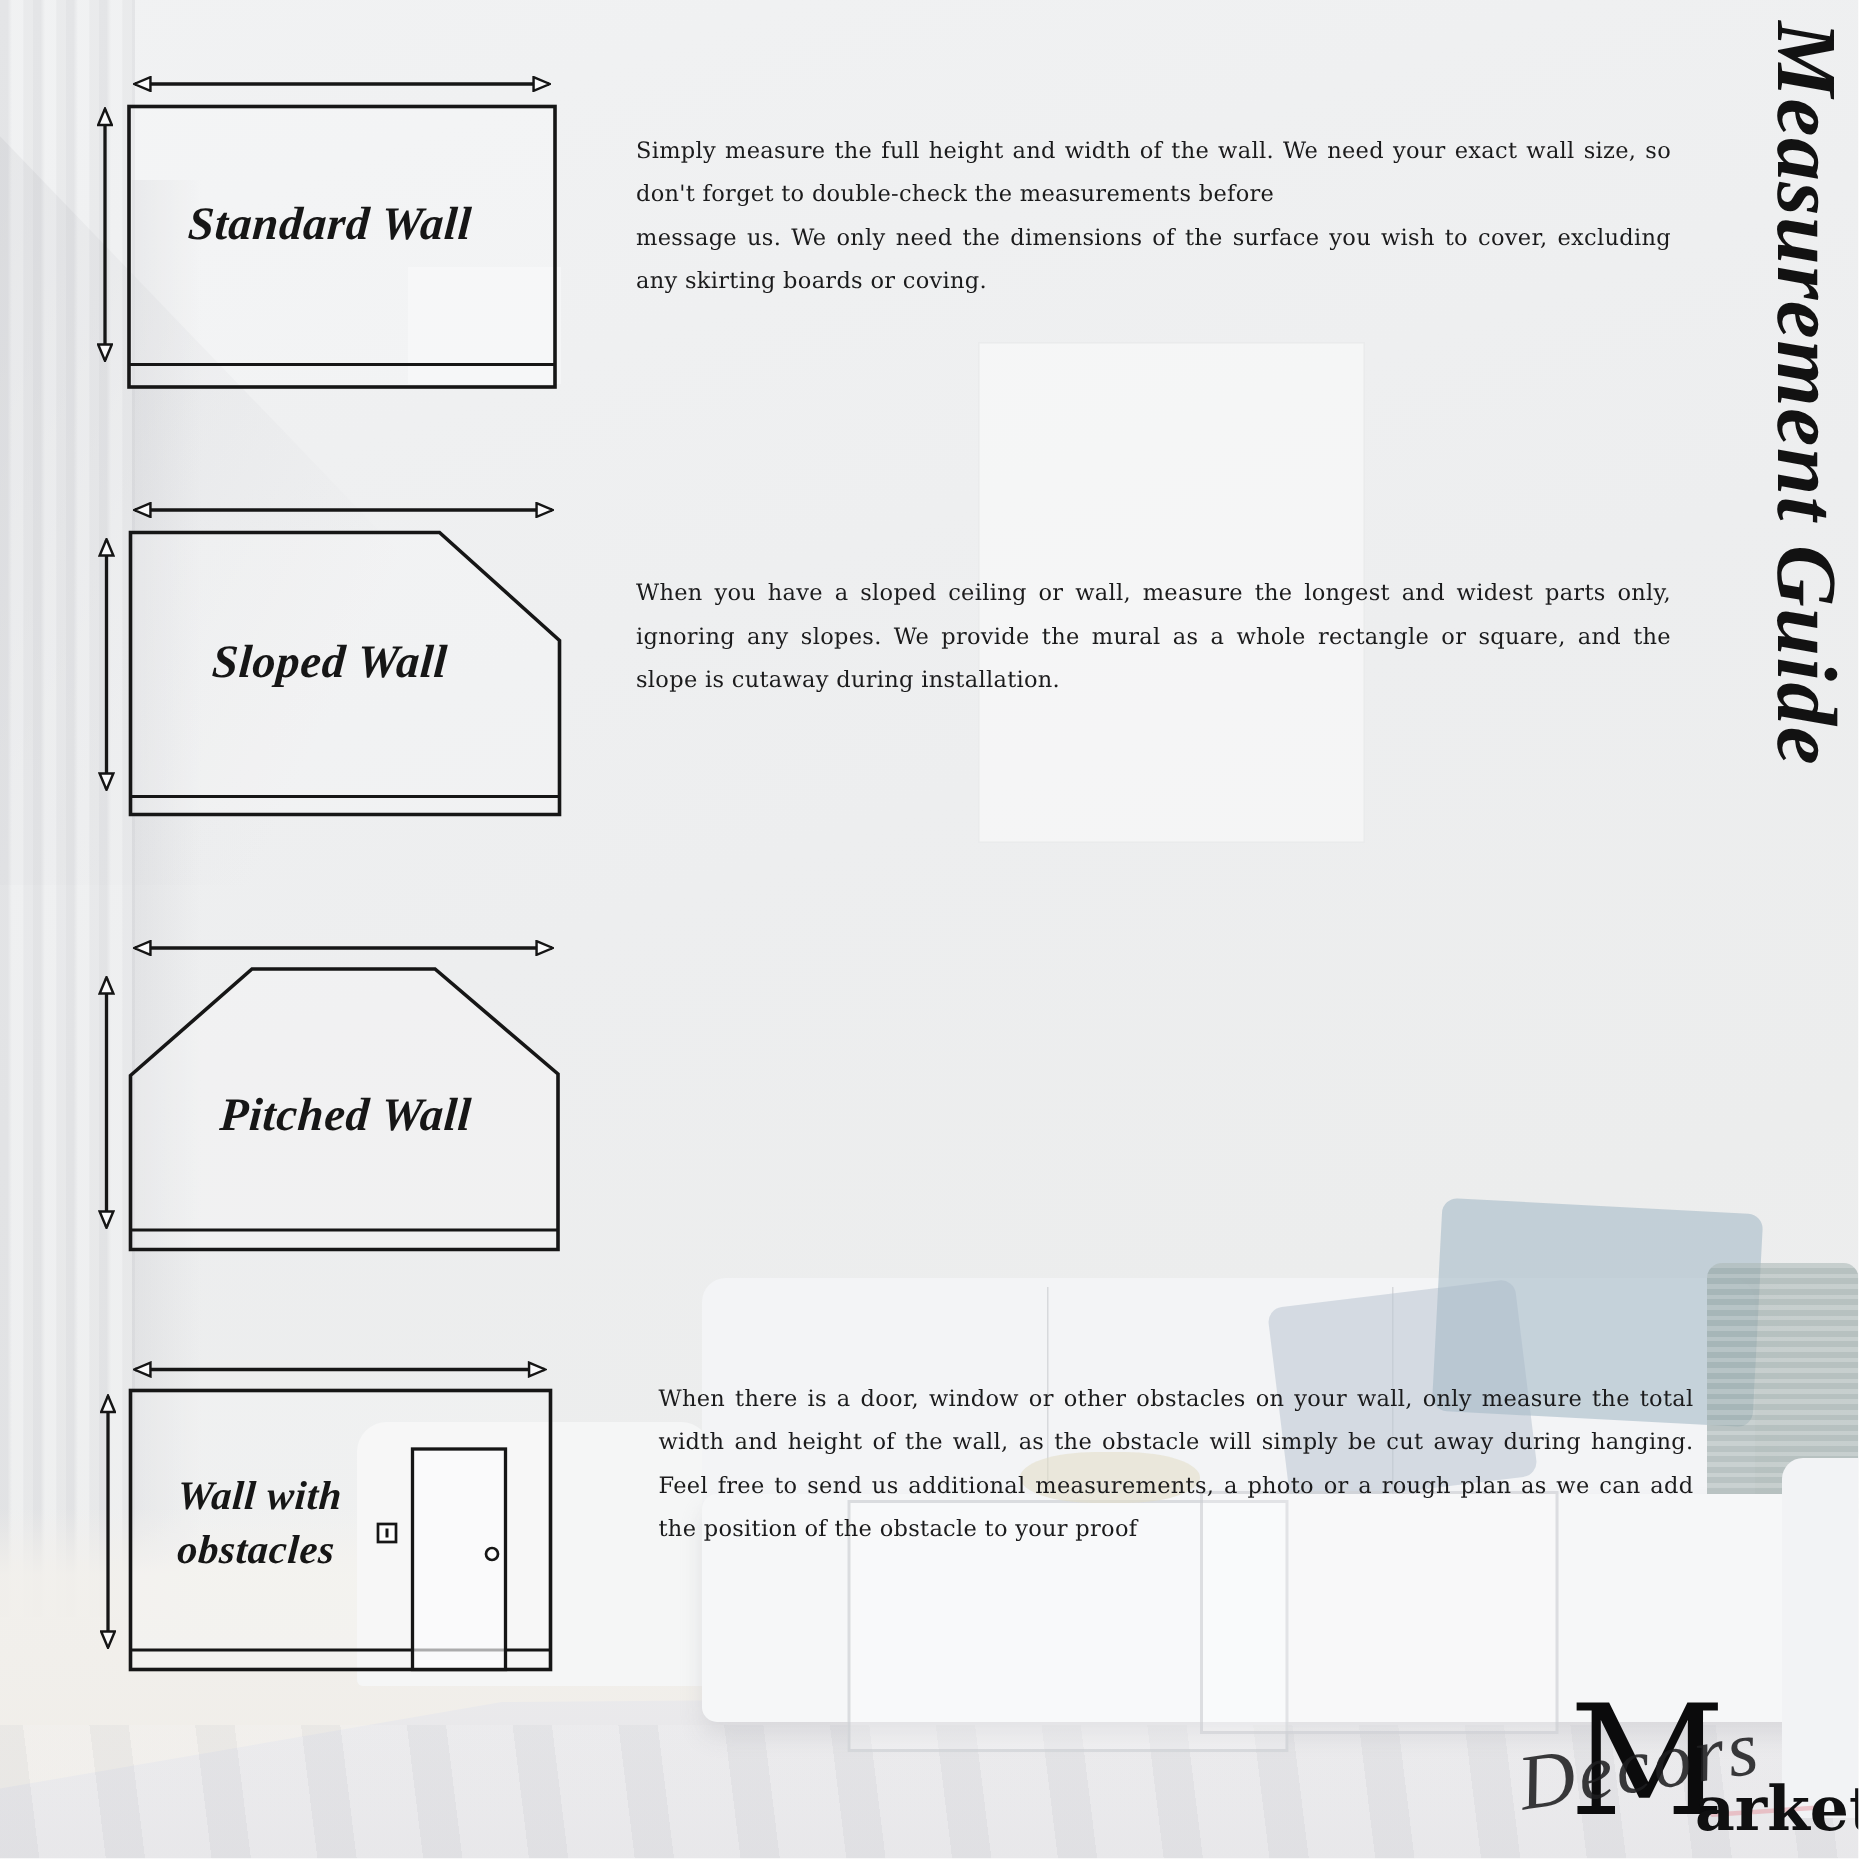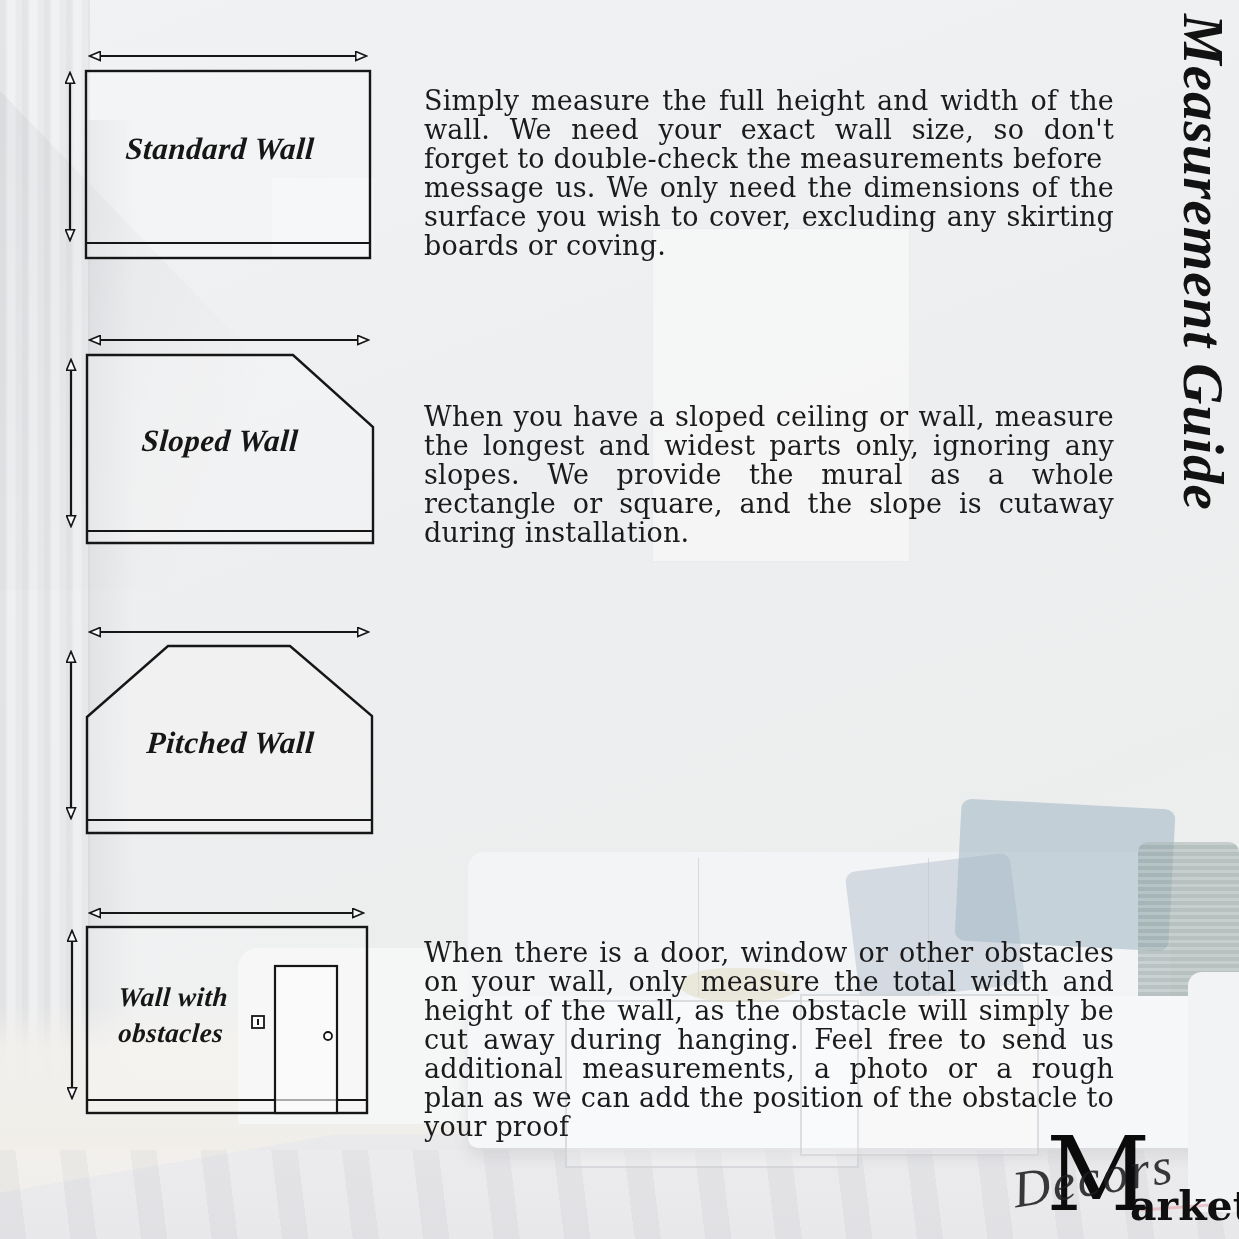--- a/index.html
+++ b/index.html
@@ -53,24 +53,24 @@
     font-family:"Liberation Serif", serif;font-style:italic;font-weight:700;
     color:#161616;transform:skewX(-4deg);letter-spacing:.5px;
   }
   .wl-1{left:100px;top:131px;width:240px;font-size:31px;}
   .wl-2{left:100px;top:423px;width:240px;font-size:31px;}
   .wl-3{left:108px;top:725px;width:245px;font-size:31px;}
   .wl-4{left:86px;top:980px;width:172px;font-size:27px;line-height:1.32;}
   
   .para{
     position:absolute;left:424px;width:690px;
-    font-size:27px;line-height:29px;letter-spacing:.2px;
+    font-size:15px;line-height:29px;letter-spacing:.2px;
     text-align:justify;color:#1b1b1c;white-space:pre-line;
   }
-  .p1{top:86px;} .p2{top:402px;} .p3{top:680px;} .p4{top:938px;}
+  .p1{top:86px;} .p2{top:381px;} .p3{top:680px;} .p4{top:918px;margin-left:15px;}
   
   .v-title{
     position:absolute;left:1134px;top:14px;height:540px;width:102px;
     writing-mode:vertical-rl;text-orientation:mixed;
     font-family:"Liberation Serif", serif;font-style:italic;font-weight:700;
     font-size:57px;letter-spacing:1px;color:#121212;white-space:nowrap;
   }
   
   .logo{position:absolute;left:1008px;top:1136px;width:228px;height:100px;}
   .logo-m{position:absolute;left:38px;top:-12px;font-family:"DejaVu Serif", serif;

